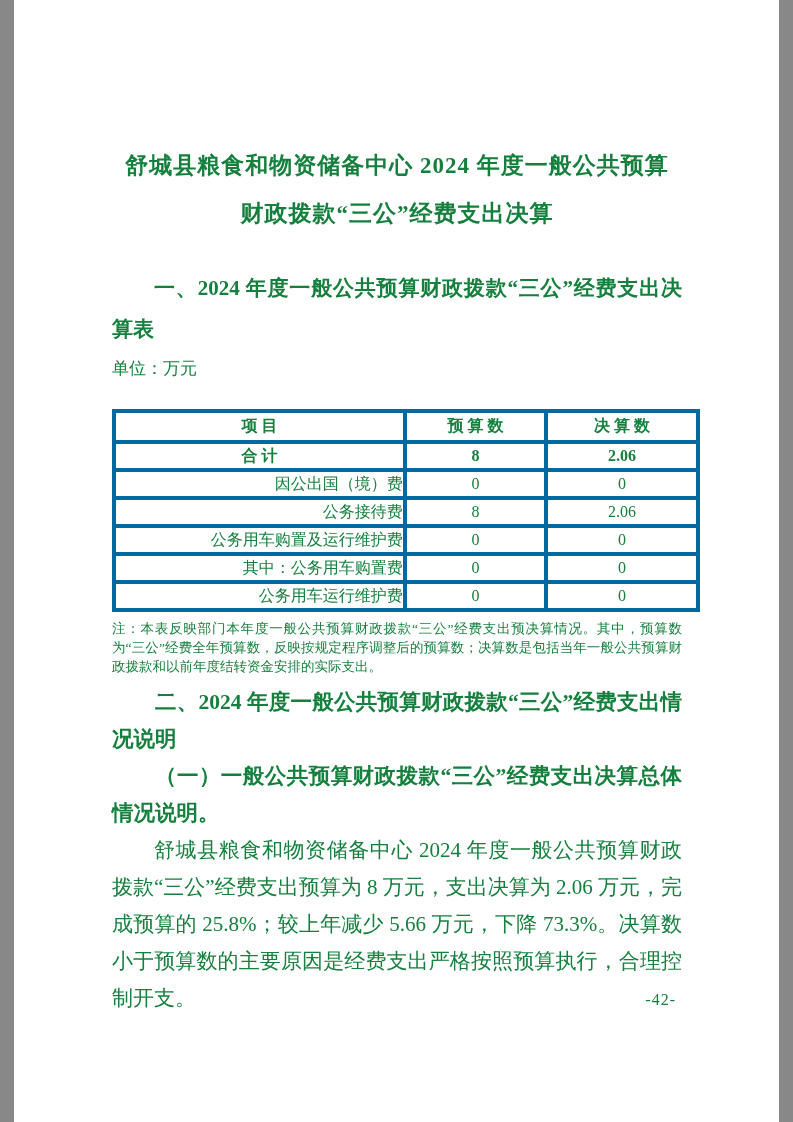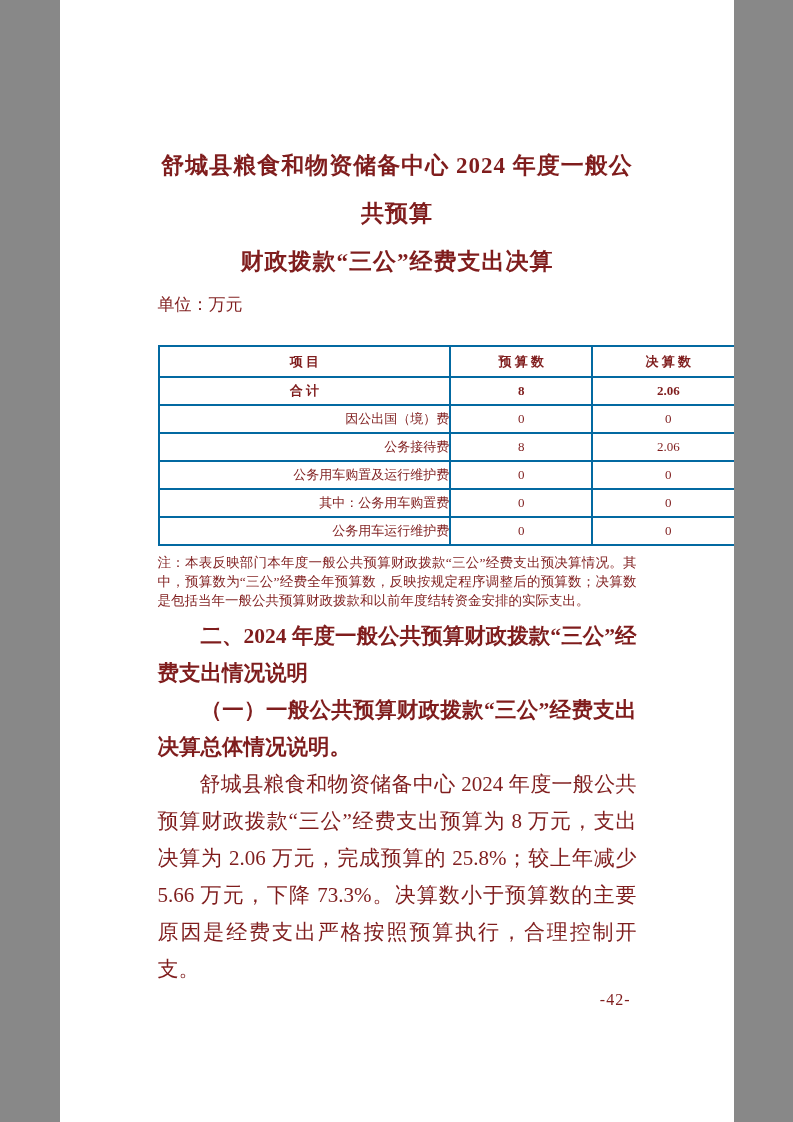--- a/index.html
+++ b/index.html
@@ -1,23 +1,23 @@
 <!DOCTYPE html>
 <html><head>
 <meta charset="utf-8">
 <style>
   * { margin: 0; padding: 0; box-sizing: border-box; }
   html, body { background: #888; }
   .page {
     position: relative;
-    width: 674px;
+    width: 765px;
     height: 1122px;
     margin: 0 auto;
     background: #ffffff;
-    color: #7f1d1d;
+    color: #15803d;
     font-family: "Liberation Serif", "DejaVu Serif", serif;
     padding: 142px 97px 0 98px;
     overflow: hidden;
   }
   .doc-title {
     text-align: center;
     font-weight: bold;
     font-size: 23px;
     line-height: 48px;
     letter-spacing: 1px;
@@ -37,22 +37,22 @@
     text-align: left;
     padding-right: 2px;
   }
   table.budget-table {
     margin-top: 25px;
     border-collapse: collapse;
     width: 588px;
     table-layout: fixed;
   }
   table.budget-table th, table.budget-table td {
-    border: 2px solid #0369a1;
-    font-size: 13px;
+    border: 4px solid #0369a1;
+    font-size: 16px;
     font-weight: normal;
     height: 28px;
     padding: 0;
     text-align: center;
     overflow: hidden;
     white-space: nowrap;
   }
   table.budget-table th { height: 31px; font-weight: bold; }
   table.budget-table .col-item  { width: 49.8%; }
   table.budget-table .col-num   { width: 24.2%; }
@@ -100,20 +100,21 @@
 </head>
 <body>
 
 <div class="page">
 
   <div class="doc-title">
     <div>舒城县粮食和物资储备中心 2024 年度一般公共预算</div>
     <div>财政拨款“三公”经费支出决算</div>
   </div>
 
+  <div class="heading-1">一、2024 年度一般公共预算财政拨款“三公”经费支出决算表</div>
 
   <div class="unit-line">单位：万元</div>
 
   <table class="budget-table">
     <thead>
       <tr>
         <th class="col-item">项  目</th>
         <th class="col-num">预 算 数</th>
         <th class="col-num2">决 算 数</th>
       </tr>

